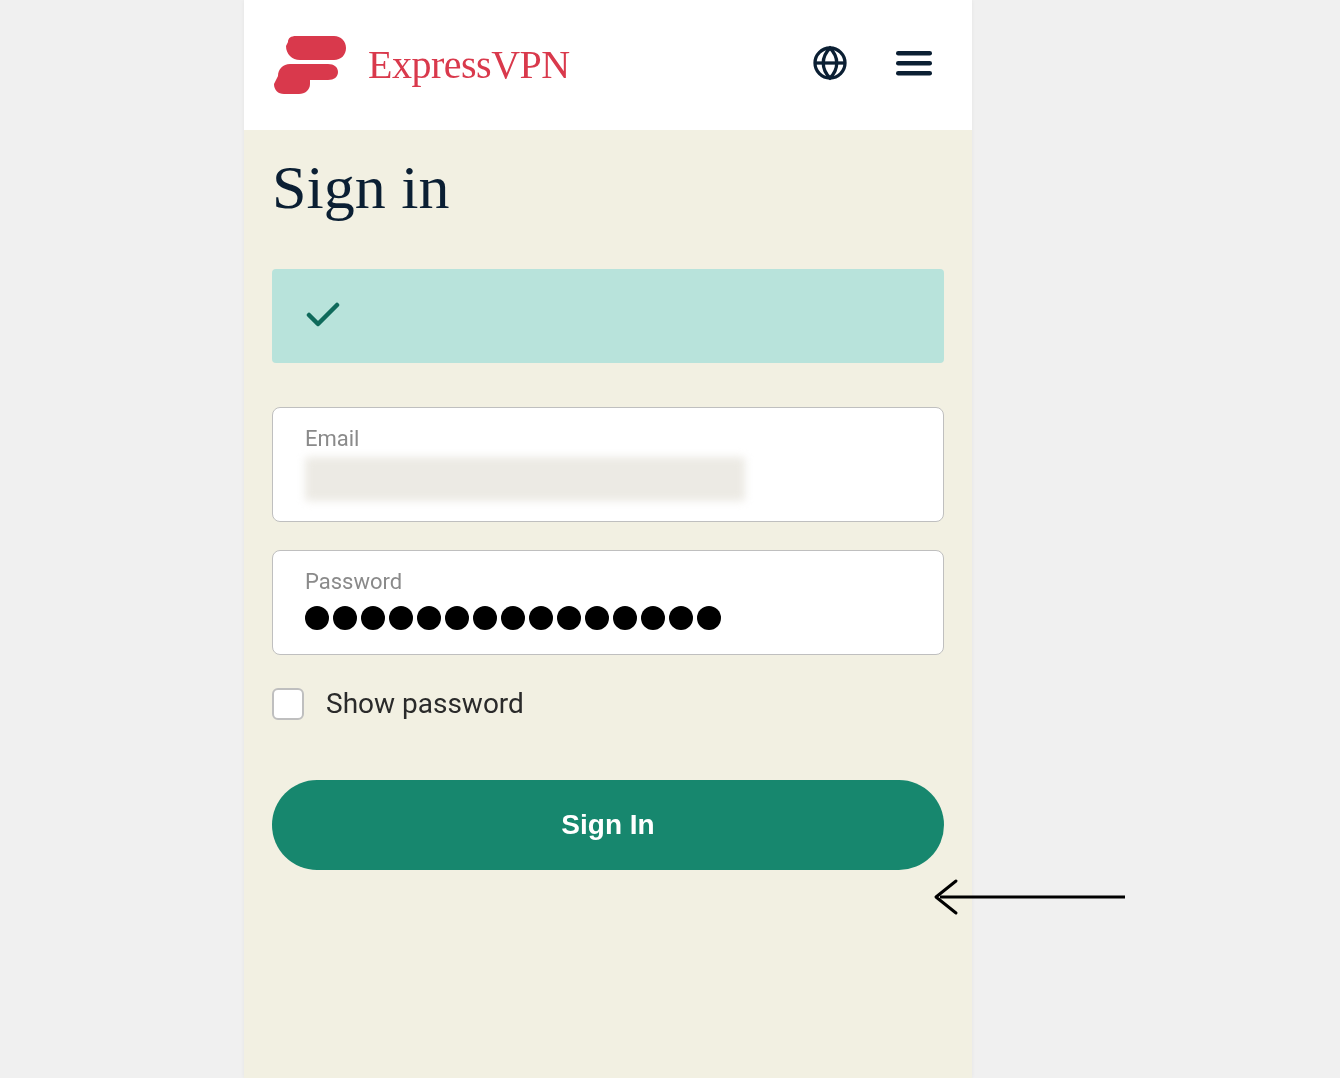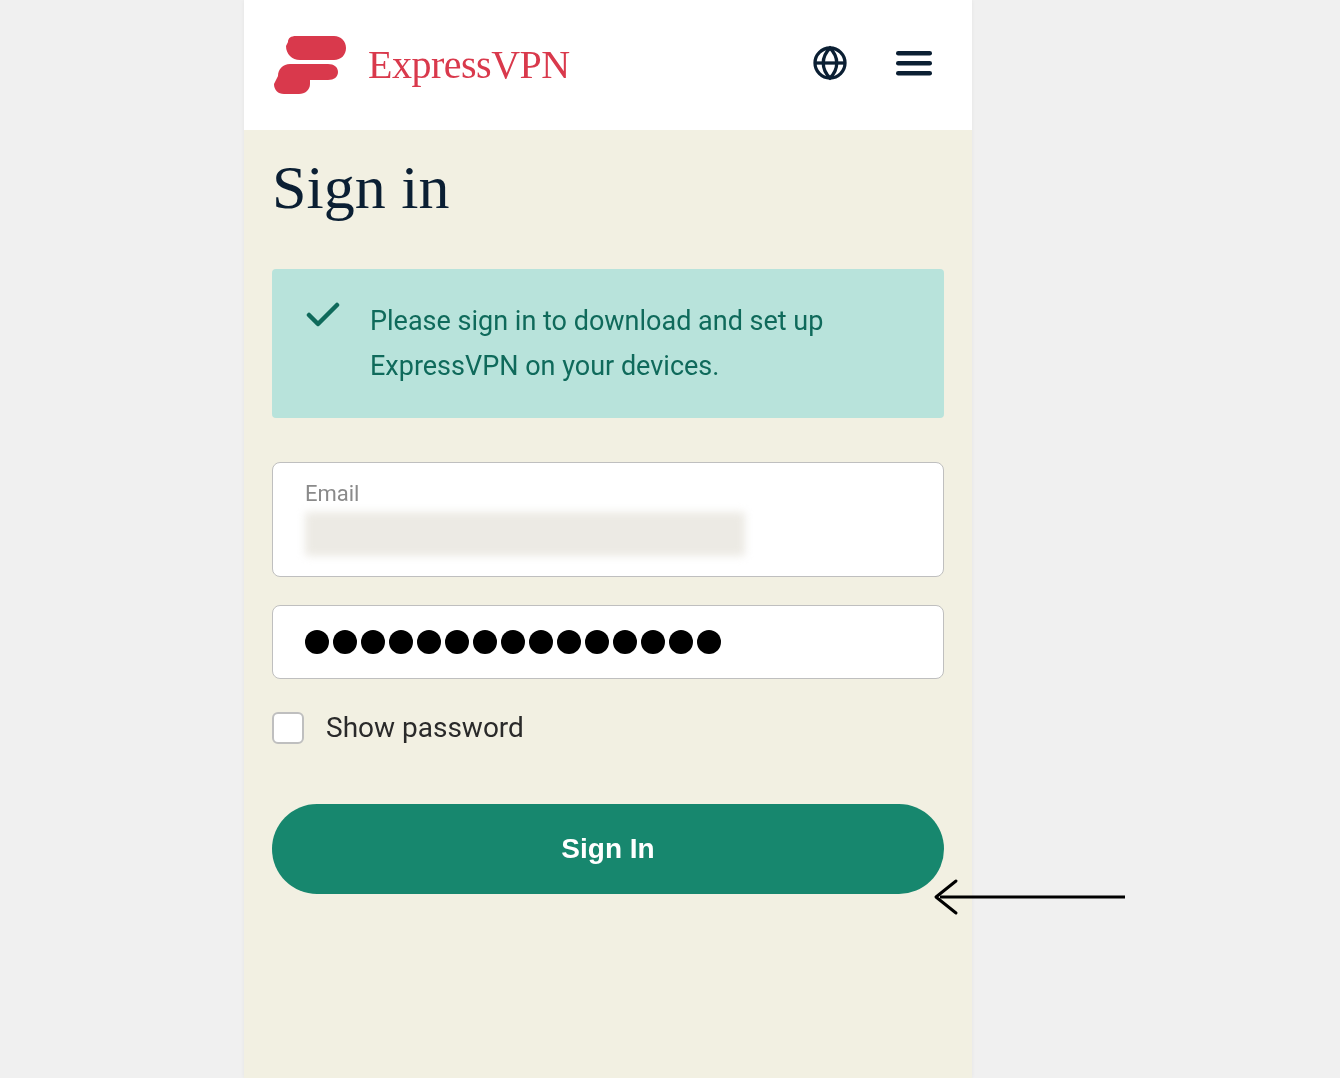--- a/index.html
+++ b/index.html
@@ -201,31 +201,31 @@
 
   <div class="content">
     <h1 class="page-title">Sign in</h1>
 
     <div class="notice">
       <span class="check">
         <svg width="34" height="28" viewBox="0 0 34 28">
           <path d="M3 14 L12 23 L31 4" fill="none" stroke="#0f6a5b" stroke-width="4.5" stroke-linecap="round" stroke-linejoin="round"></path>
         </svg>
       </span>
-      <div class="notice-text">Please sign in to download and set up ExpressVPN on your devices.</div>
     </div>
 
     <div class="field">
       <div class="field-label">Email</div>
       <div class="field-value">
         <div class="email-blur"></div>
       </div>
     </div>
 
     <div class="field">
+      <div class="field-label">Password</div>
       <div class="field-value">
         <div class="password-dots" id="password-dots">
             <div class="dot"></div>
             <div class="dot"></div>
             <div class="dot"></div>
             <div class="dot"></div>
             <div class="dot"></div>
             <div class="dot"></div>
             <div class="dot"></div>
             <div class="dot"></div>

